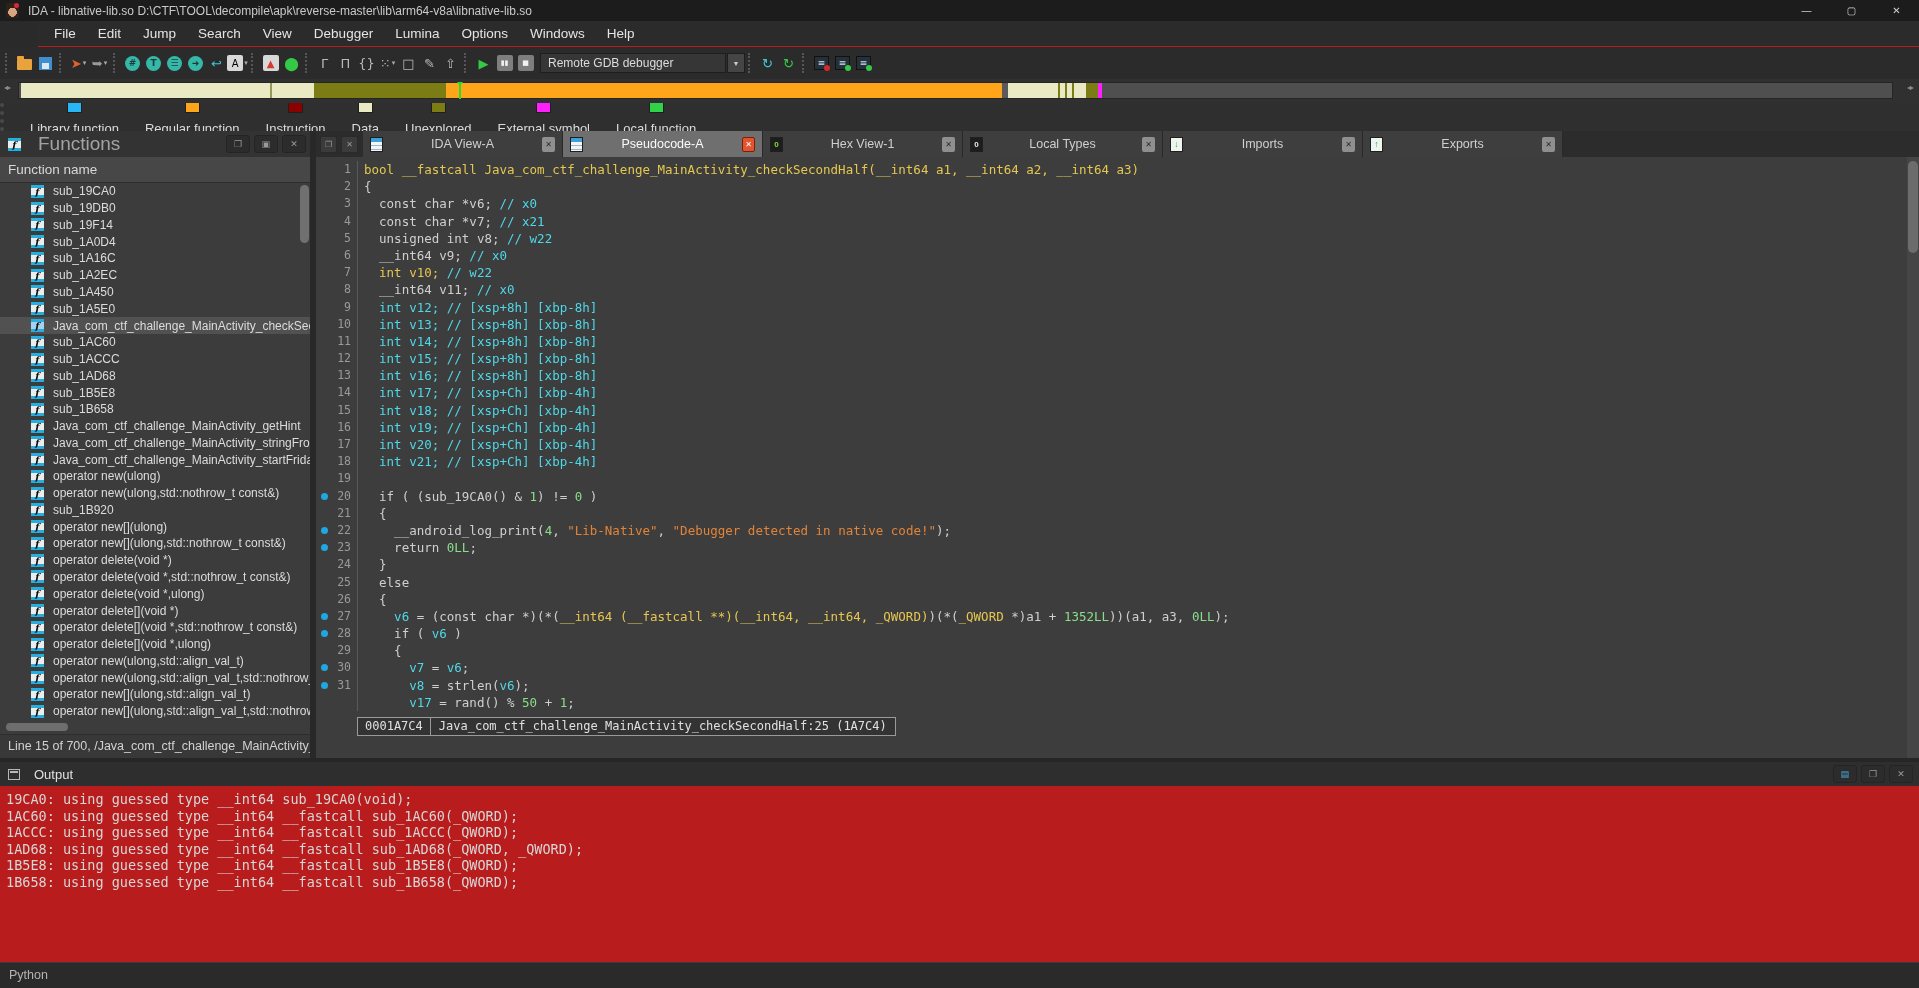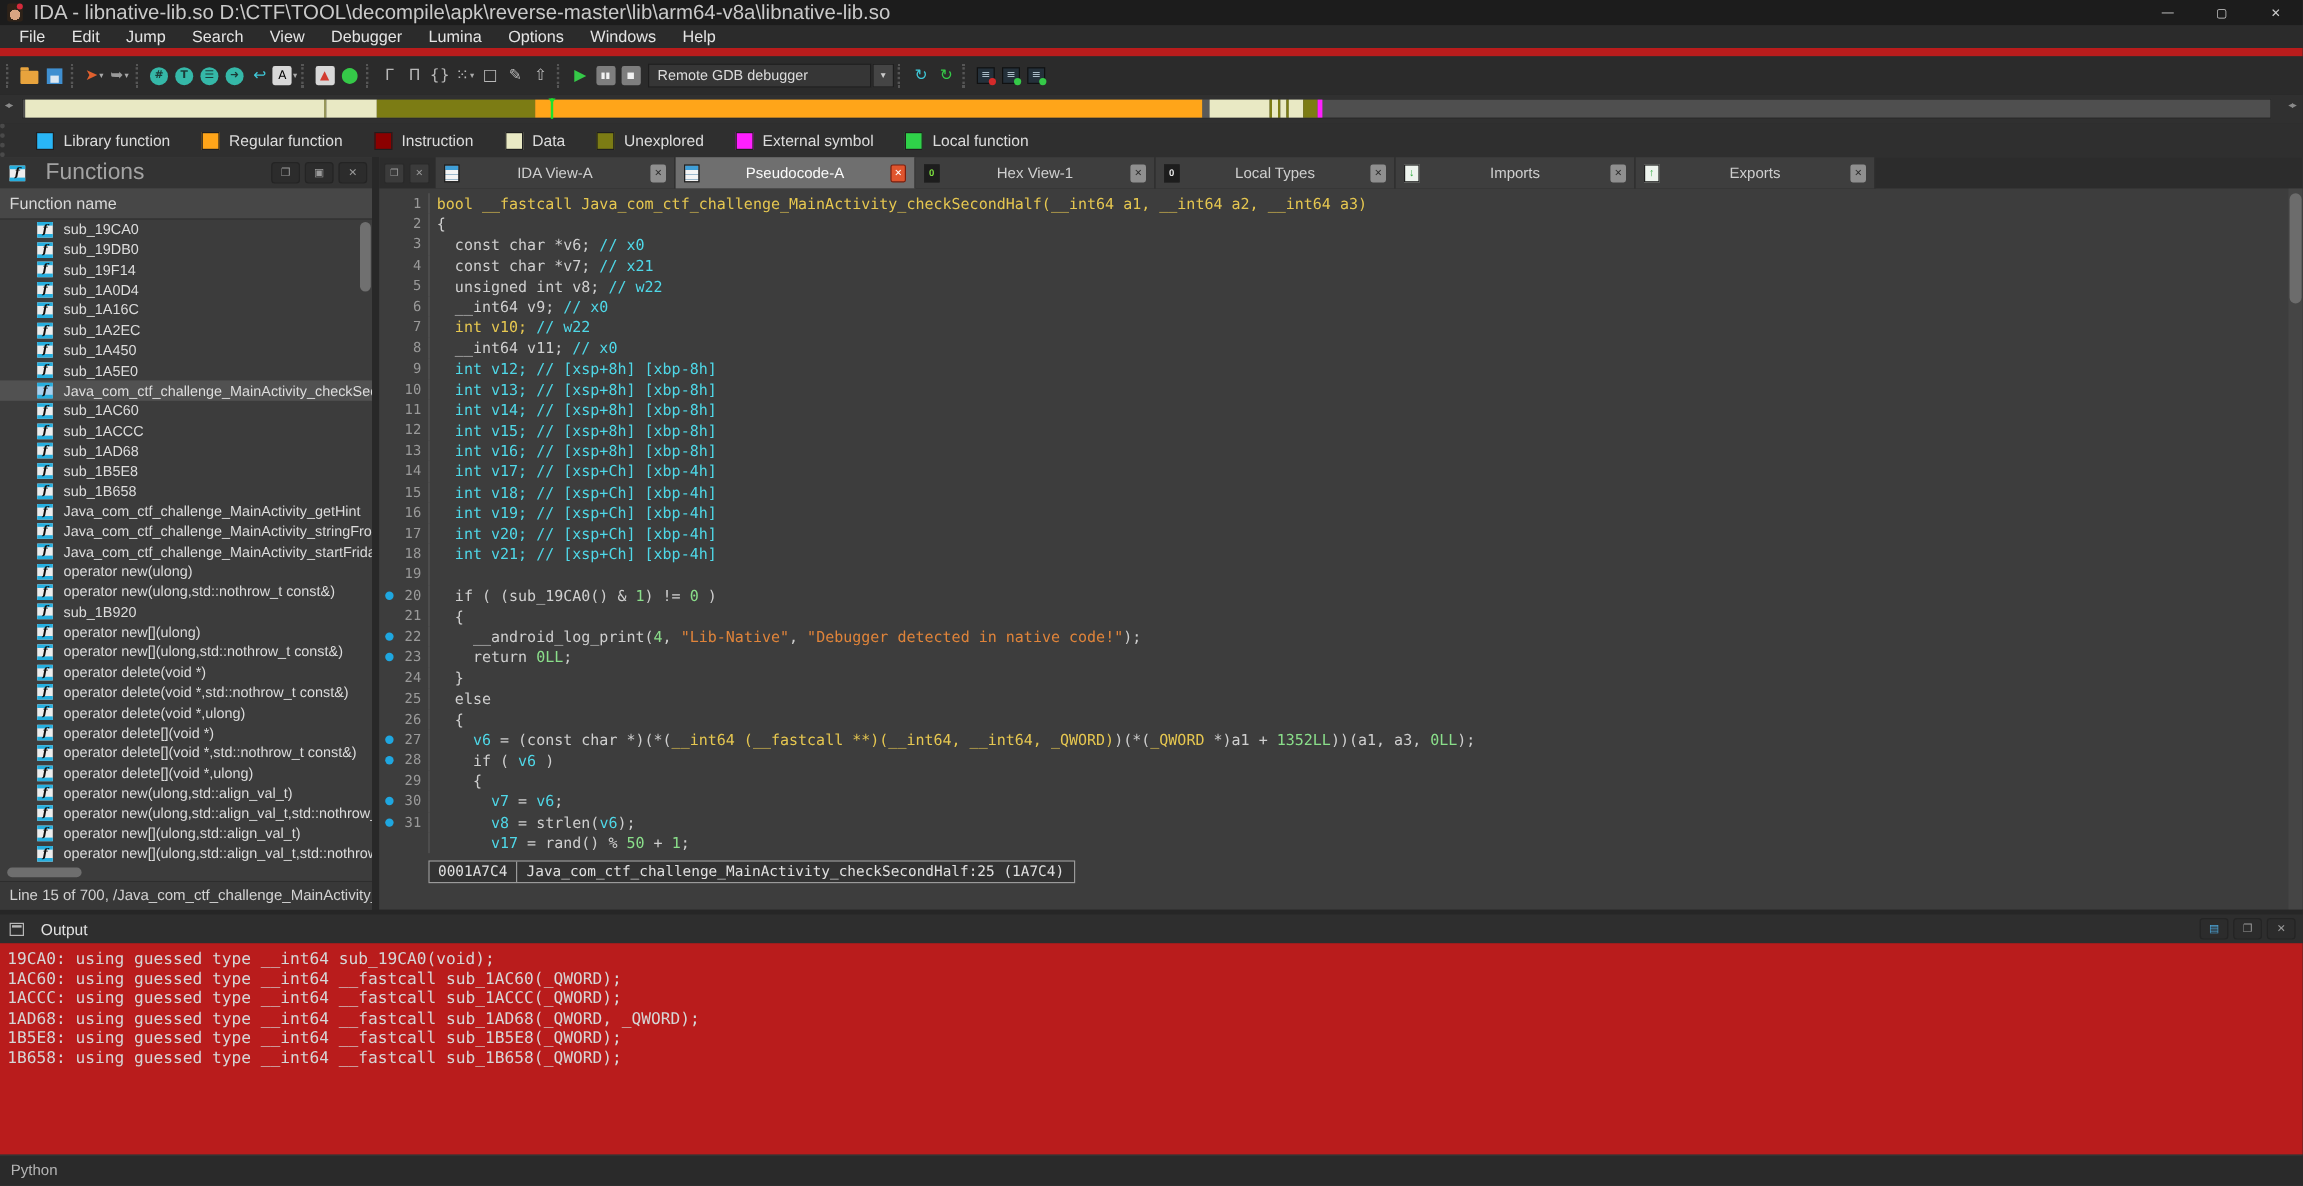--- a/index.html
+++ b/index.html
@@ -4,26 +4,26 @@
 <style>
   * { box-sizing:border-box; margin:0; padding:0; }
   html,body { width:1919px; height:988px; overflow:hidden; }
   body { background:#2a2a2a; font-family:"Liberation Sans",sans-serif; color:#ddd; position:relative; }
 
   
   .titlebar { height:21px; background:#1c1c1c; display:flex; align-items:center; }
   .ida-logo { width:13px; height:15px; margin-left:6px; border-radius:2px;
     background:radial-gradient(circle at 50% 62%, #d8a482 0 38%, #2e2218 39% 100%); position:relative; }
   .ida-logo::after { content:""; position:absolute; right:0px; top:0px; width:5px; height:5px; border-radius:50%; background:#d42a3c; }
-  .wtitle { font-size:17px; color:#c9c9c9; margin-left:9px; }
+  .wtitle { font-size:12px; color:#c9c9c9; margin-left:9px; }
   .wctrls { margin-left:auto; display:flex; height:21px; }
   .wbtn { width:45px; height:21px; display:flex; align-items:center; justify-content:center; font-size:10px; color:#cfcfcf; }
 
   
-  .menubar { height:26px; background:#2b2b2b; display:flex; align-items:center; padding-left:5px; border-bottom:7px solid #b91c1c;}
+  .menubar { height:26px; background:#2b2b2b; display:flex; align-items:center; padding-left:5px; border-bottom:1px solid #b91c1c;margin-left:38px;}
   .menuitem { padding:0 11px; font-size:13.5px; color:#e4e4e4; line-height:26px; }
 
   
   .toolbar { height:32px; background:#2b2b2b; display:flex; align-items:center; padding-left:3px; }
   .tsep { width:4px; height:20px; border-left:2px dotted #565656; margin:0 5px 0 3px; }
   .tbico { width:21px; height:22px; display:flex; align-items:center; justify-content:center;
            background:none; border:none; font-size:13px; position:relative; flex:none; font-family:"DejaVu Sans",sans-serif;}
   .tbico .dd { font-size:7px; color:#aaa; margin-left:1px; }
   .tb-circle { width:15px; height:15px; border-radius:50%; background:#35b8a8; color:#1c3b38; font-size:9px; font-weight:bold;
                display:flex; align-items:center; justify-content:center; }
@@ -42,21 +42,21 @@
   
   .navrow { height:24px; background:#303030; position:relative; }
   .navarrows { position:absolute; top:4px; font-size:8px; color:#8a8a8a; letter-spacing:-1px;}
   .navband { position:absolute; left:18px; right:26px; top:3px; height:17px; background:#4f4f4f; border:1px solid #252525; }
   .nseg { position:absolute; top:0; bottom:0; }
   .nmarker { position:absolute; top:-1px; bottom:-1px; width:2px; background:#1ee02e; }
   .nmarker::before { content:""; position:absolute; top:0; left:-2px; border-left:3px solid transparent; border-right:3px solid transparent; border-top:4px solid #1ee02e; }
 
   
   .legend { height:28px; background:#2f2f2f; display:flex; align-items:center; padding-left:26px; gap:26px; border-left:4px dotted #4a4a4a;}
-  .litem { display:flex; align-items:center; gap:8px; font-size:13px; color:#dcdcdc; }
+  .litem { display:flex; align-items:center; gap:8px; font-size:13px; color:#dcdcdc;flex-direction:column; }
   .lswatch { width:15px; height:15px; border:1px solid #1f1f1f; flex:none;}
 
   
   .main { display:flex; height:627px; }
   .vsplit { width:6px; background:#282828; flex:none;}
 
   
   .fpanel { width:310px; flex:none; background:#3c3c3c; display:flex; flex-direction:column; }
   .fhead { height:26px; background:#333333; display:flex; align-items:center; padding:0 4px 0 8px; }
   .fhead .t { font-size:19px; color:#a3a3a3; margin-left:8px; }

